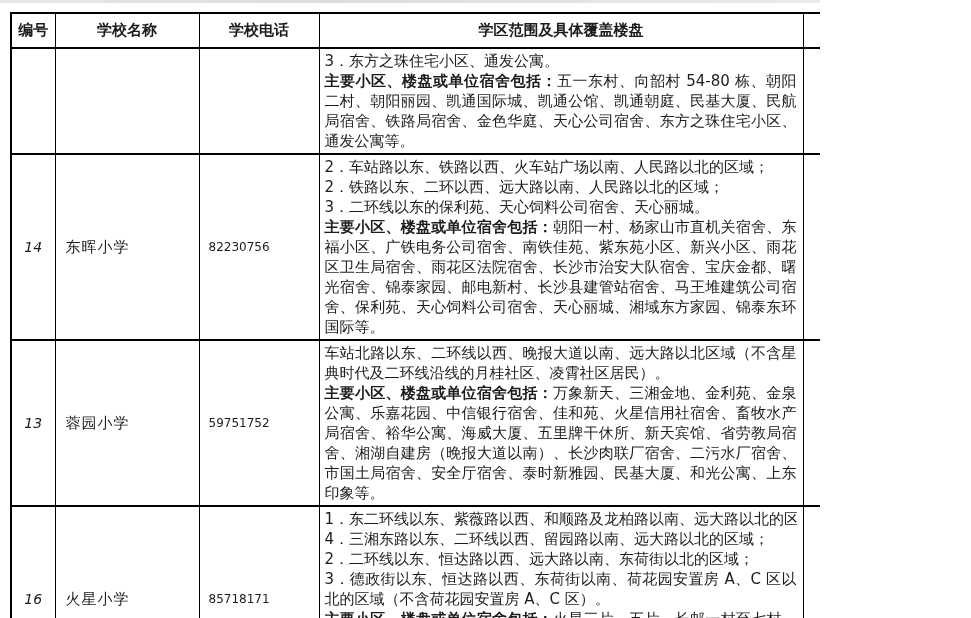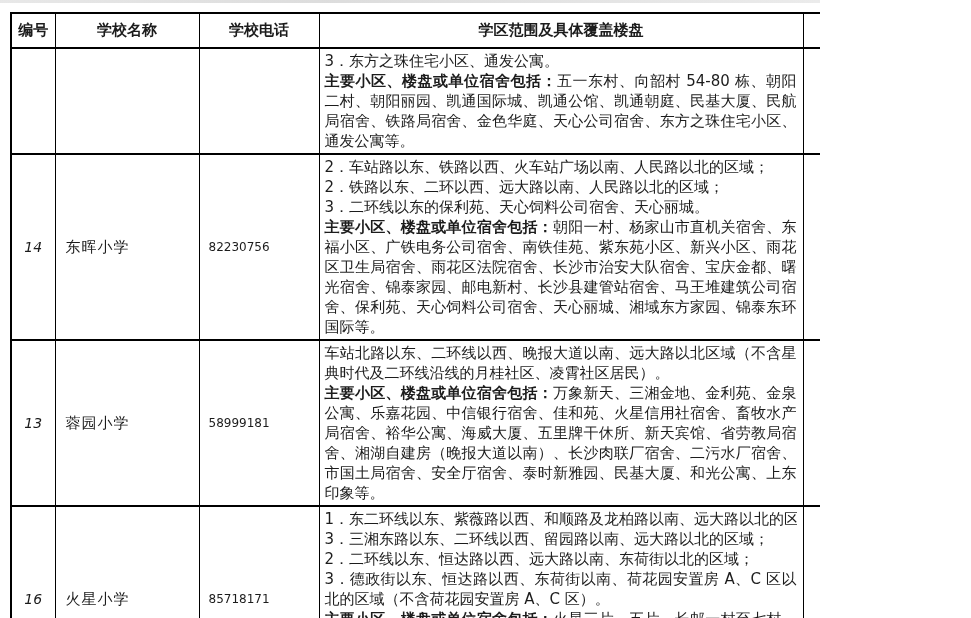--- a/index.html
+++ b/index.html
@@ -127,34 +127,34 @@
             <div class="zline"><span>2．车站路以东、铁路以西、火车站广场以南、人民路以北的区域；</span></div>
             <div class="zline"><span>2．铁路以东、二环以西、远大路以南、人民路以北的区域；</span></div>
             <div class="zline"><span>3．二环线以东的保利苑、天心饲料公司宿舍、天心丽城。</span></div>
             <div class="zpara"><span class="zlabel">主要小区、楼盘或单位宿舍包括：</span><span>朝阳一村、杨家山市直机关宿舍、东福小区、广铁电务公司宿舍、南铁佳苑、紫东苑小区、新兴小区、雨花区卫生局宿舍、雨花区法院宿舍、长沙市治安大队宿舍、宝庆金都、曙光宿舍、锦泰家园、邮电新村、长沙县建管站宿舍、马王堆建筑公司宿舍、保利苑、天心饲料公司宿舍、天心丽城、湘域东方家园、锦泰东环国际等。</span></div>
           </td>
           <td class="c-remark"></td>
         </tr>
         <tr style="height: 148px;">
           <td class="c-id">13</td>
           <td class="c-name">蓉园小学</td>
-          <td class="c-phone">58999181</td>
+          <td class="c-phone">59751752</td>
           <td class="c-zone">
             <div class="zpara"><span>车站北路以东、二环线以西、晚报大道以南、远大路以北区域（不含星典时代及二环线沿线的月桂社区、凌霄社区居民）。</span></div>
             <div class="zpara"><span class="zlabel">主要小区、楼盘或单位宿舍包括：</span><span>万象新天、三湘金地、金利苑、金泉公寓、乐嘉花园、中信银行宿舍、佳和苑、火星信用社宿舍、畜牧水产局宿舍、裕华公寓、海威大厦、五里牌干休所、新天宾馆、省劳教局宿舍、湘湖自建房（晚报大道以南）、长沙肉联厂宿舍、二污水厂宿舍、市国土局宿舍、安全厅宿舍、泰时新雅园、民基大厦、和光公寓、上东印象等。</span></div>
           </td>
           <td class="c-remark"></td>
         </tr>
         <tr style="height: 165px;">
           <td class="c-id">16</td>
           <td class="c-name">火星小学</td>
           <td class="c-phone">85718171</td>
           <td class="c-zone">
             <div class="zline"><span>1．东二环线以东、紫薇路以西、和顺路及龙柏路以南、远大路以北的区域；</span></div>
-            <div class="zline"><span>3．三湘东路以东、二环线以西、留园路以南、远大路以北的区域；</span></div>
+            <div class="zline"><span>4．三湘东路以东、二环线以西、留园路以南、远大路以北的区域；</span></div>
             <div class="zline"><span>2．二环线以东、恒达路以西、远大路以南、东荷街以北的区域；</span></div>
             <div class="zpara"><span>3．德政街以东、恒达路以西、东荷街以南、荷花园安置房 A、C 区以北的区域（不含荷花园安置房 A、C 区）。</span></div>
             <div class="zpara"><span class="zlabel">主要小区、楼盘或单位宿舍包括：</span><span>火星三片、五片，长邮一村至七村，烟草公司宿舍、黄兴医院宿舍、海招宿舍、星典时代、天域新都、椰林公寓、火星一片、金竹苑、天泰花园、公安厅机关二院宿舍、省科委宿舍、中科技宿</span></div>
           </td>
           <td class="c-remark"></td>
         </tr>
       </tbody>
   </table>
 </div>
 

